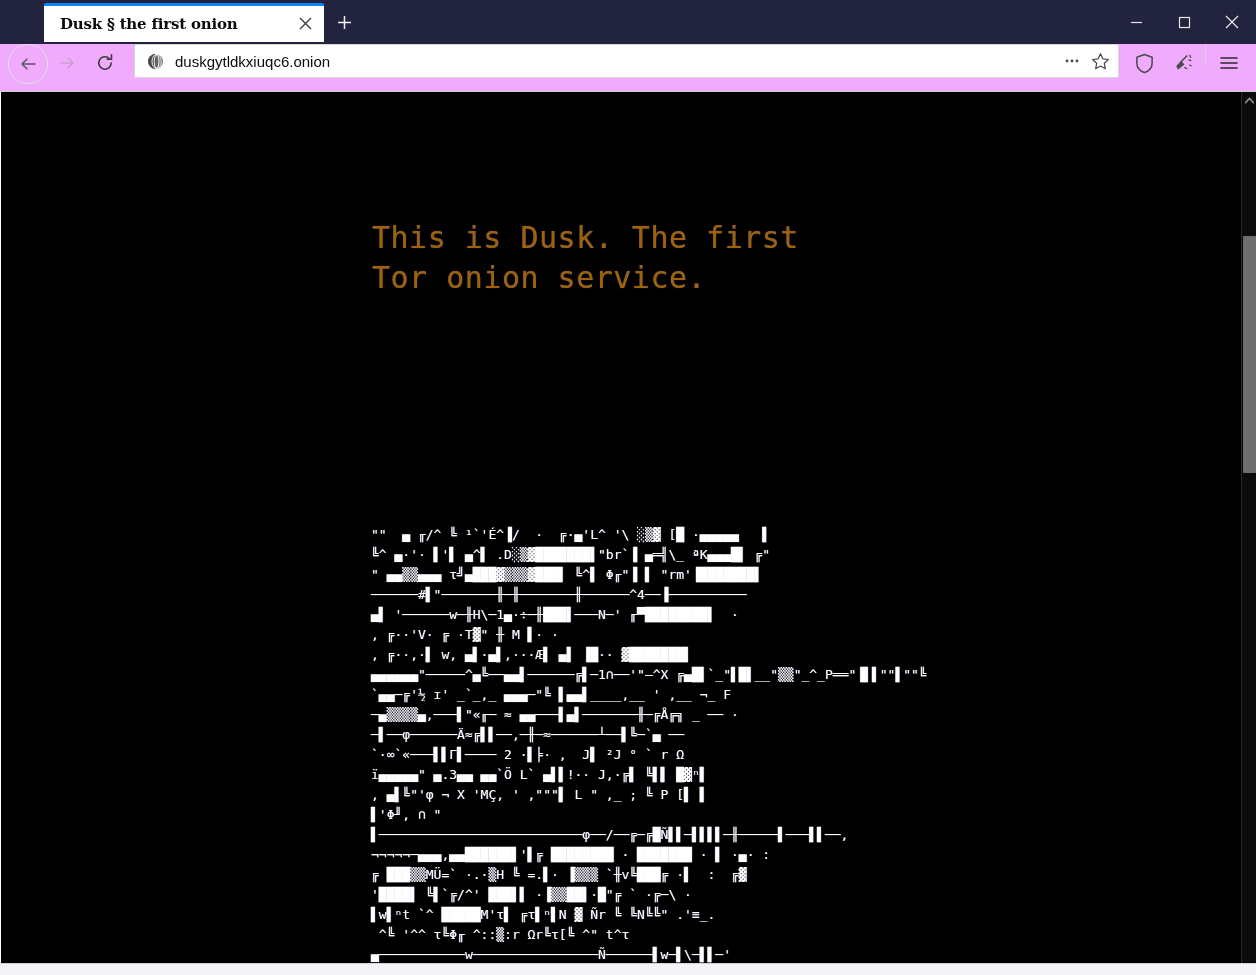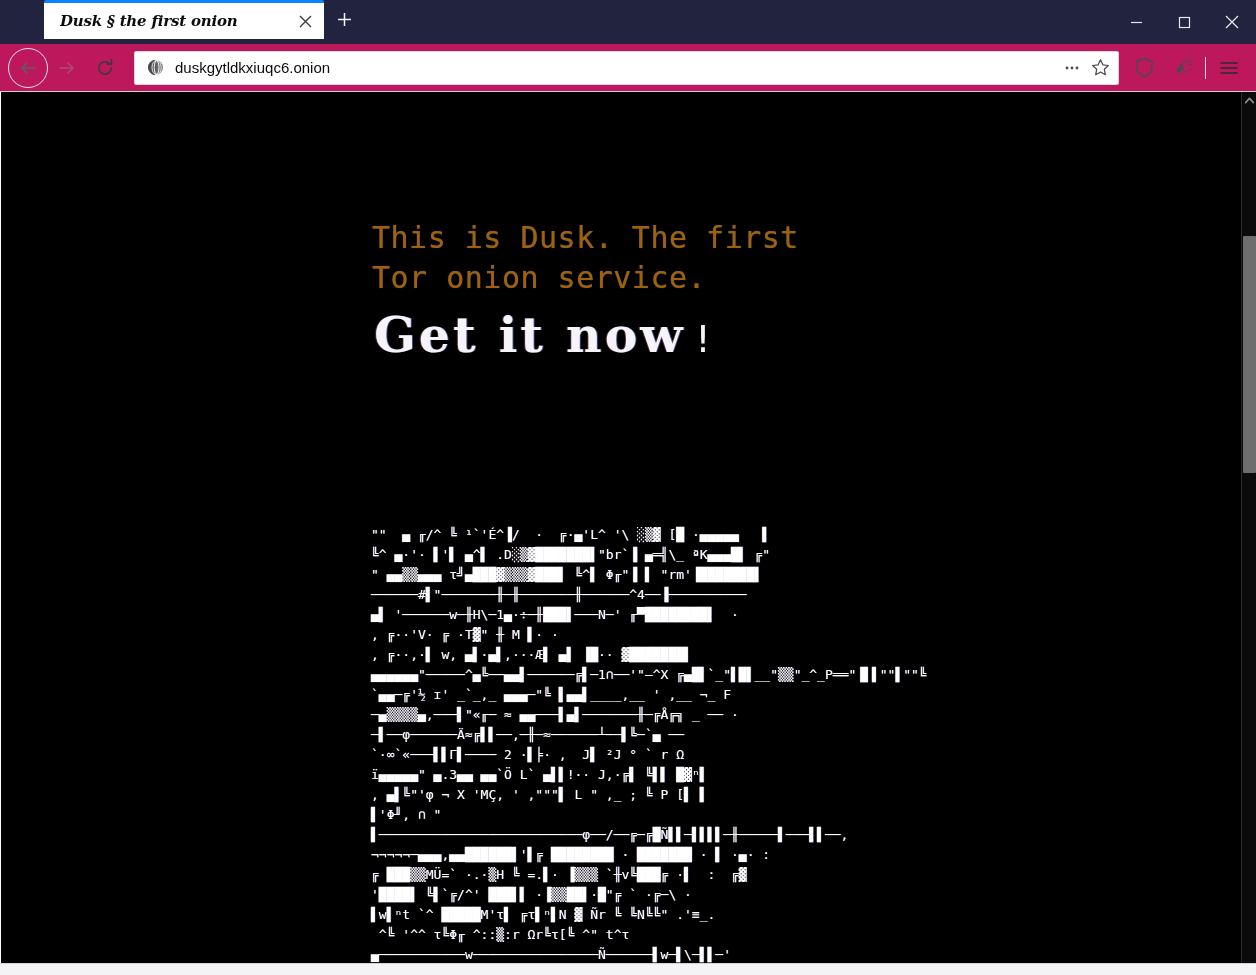--- a/index.html
+++ b/index.html
@@ -29,24 +29,23 @@
   .titlebar {
     height: 44px;
     background: #22243f;
     display: flex;
     align-items: flex-end;
     flex: 0 0 auto;
     position: relative;
   }
   .tabstrip {
     display: flex;
-    align-items: flex-start;
+    align-items: center;
     height: 44px;
     padding-left: 44px;
-    font-style: italic;
   }
   .tab {
     position: relative;
     height: 39px;
     min-width: 280px;
     max-width: 280px;
     background: #ffffff;
     border-top: 3px solid #0a84ff;
     border-radius: 2px 2px 0 0;
     display: flex;
@@ -97,24 +96,23 @@
     width: 48px;
     height: 44px;
     display: flex;
     align-items: center;
     justify-content: center;
   }
 
   
   .navbar {
     height: 48px;
-    background: #be185d;
+    background: #f0abfc;
     border-bottom: 1px solid #cfcfd3;
     display: flex;
-    align-items: center;
     padding: 0 8px;
     box-sizing: border-box;
     flex: 0 0 auto;
   }
   .nav-btn {
     width: 38px;
     height: 38px;
     display: flex;
     align-items: center;
     justify-content: center;
@@ -396,24 +394,20 @@
       </svg>
     </div>
   </div>
 
   <div class="viewport">
     <div class="page">
 
       <div class="headline">This is Dusk. The first
 Tor onion service.</div>
 
-      <div class="cta">
-        <span class="cta-fraktur">Get it now</span>
-        <span class="cta-bang">!</span>
-      </div>
 
       <div class="artblock"><div class="artline">""  ▄ ╓/^ ╚ ¹`'É^▐/  ·  ╔·▄'L^ '\ ░▒▓ [█ ·▄▄▄▄▄   ▌</div><div class="artline">╚^ ▄·'· ▌'▌ ▄^▌ .D░▒▓███████▌"br`▐ ▄═╣\_ ªK▄▄▄█▌ ╔"</div><div class="artline">" ▄▄▒▒▄▄▄ τ╝▄███▓▒▒▒▓███▌ ╚^▌ Φ╓"▐ ▌ "rm'▐███████▌</div><div class="artline">──────#▌"───────╫─╫───────╫──────^4──▐──────────</div><div class="artline">▄▌ '──────w─╫H\─1▄·÷─╫███▌───N─' ╓▀████████▌  ·</div><div class="artline">, ╔··'V· ╔ ·T▓" ╫ M ▌· ·</div><div class="artline">, ╔··,·▌ w, ▄▌·▄▌,···Æ▌ ▄▌ ▐█·· ▓███████▌</div><div class="artline">▄▄▄▄▄▄"─────^▄╚──▄▄▌──────╔▌─1∩──'"—^X ╔▄█▌`_"▌█▌__"▒▒"_^_P══"▐▌▌""▌""╚</div><div class="artline">`▄▄─╔'½ ɪ' _`_,_ ▄▄▄─"╚ ▌▄▄▌____,__ ' ,__ ¬_ F</div><div class="artline">─▄▒▒▒▒▄,───▌"«╓─ ≈ ▄▄───▌▄▌───────╫─╔Å╔╗ _ ── ·</div><div class="artline">─▌──φ──────Ä≈╔▌▌──,─╫─≈──────┴──▌╚─`▄ ──</div><div class="artline">`·∞`«───▌▌Γ▌──── 2 ·▌╞· ,  J▌ ²J ° ` r Ω</div><div class="artline">ï▄▄▄▄▄" ▄.3▄▄ ▄▄`Ö L` ▄▌▌!·· J,·╔▌ ╚▌▌ █▓ⁿ▌</div><div class="artline">, ▄▌╚"'φ ¬ X 'MÇ, ' ,"""▌ L " ,_ ; ╚ P [▌ ▌</div><div class="artline">▌'Φ╜, ∩ "</div><div class="artline">▌──────────────────────────φ──/──╔─╔█Ñ▌▌─▌▌▌▌─╫─────▌───▌▌──,</div><div class="artline">¬¬¬¬¬─▄▄▄,▄▄██████▌'▌╔ ████████ · ███████ · ▌ ·▄· :</div><div class="artline">╔ ███▒▒MÜ=` ·.·▒H ╚ =.▌· ▐▒▒▒ `╫v╚███╔ ·▌  :  ╔▓</div><div class="artline">'████▌ ╚▌`╔/^' ███▌▌ ·▐▒▒██▌·█"╔ ` ·╔─\ ·</div><div class="artline">▌w▌ⁿt `^ █████M'τ▌ ╔τ▌ⁿ▌N ▓ Ñr ╚ ╚N╚╚" .'≡_.</div><div class="artline"> ^╚ '^^ τ╚Φ╓ ^::▒:r Ωr╚τ[╚ ^" t^τ</div><div class="artline">▄───────────w────────────────Ñ──────▌w─▌\─▌▌─'</div></div>
 
     </div>
 
     <div class="scrollbar">
       <div class="sb-arrow">
         <svg width="9" height="7" viewBox="0 0 9 7" aria-hidden="true">
           <path d="M0.6 5.6 L4.5 1.3 L8.4 5.6" stroke="#8d8d8d" stroke-width="1.7" fill="none" stroke-linecap="round" stroke-linejoin="round"></path>
         </svg>

